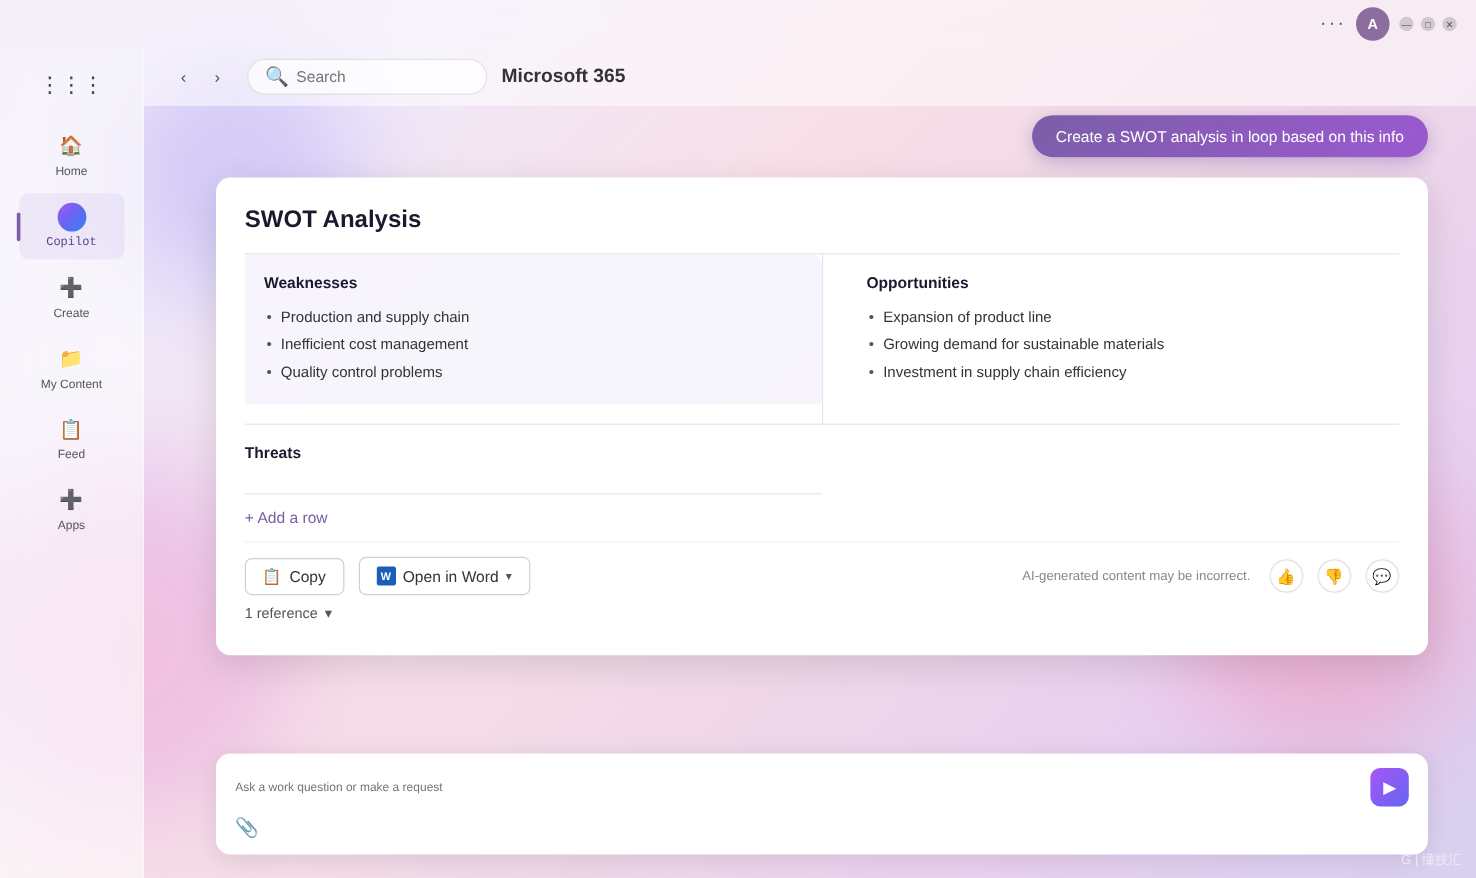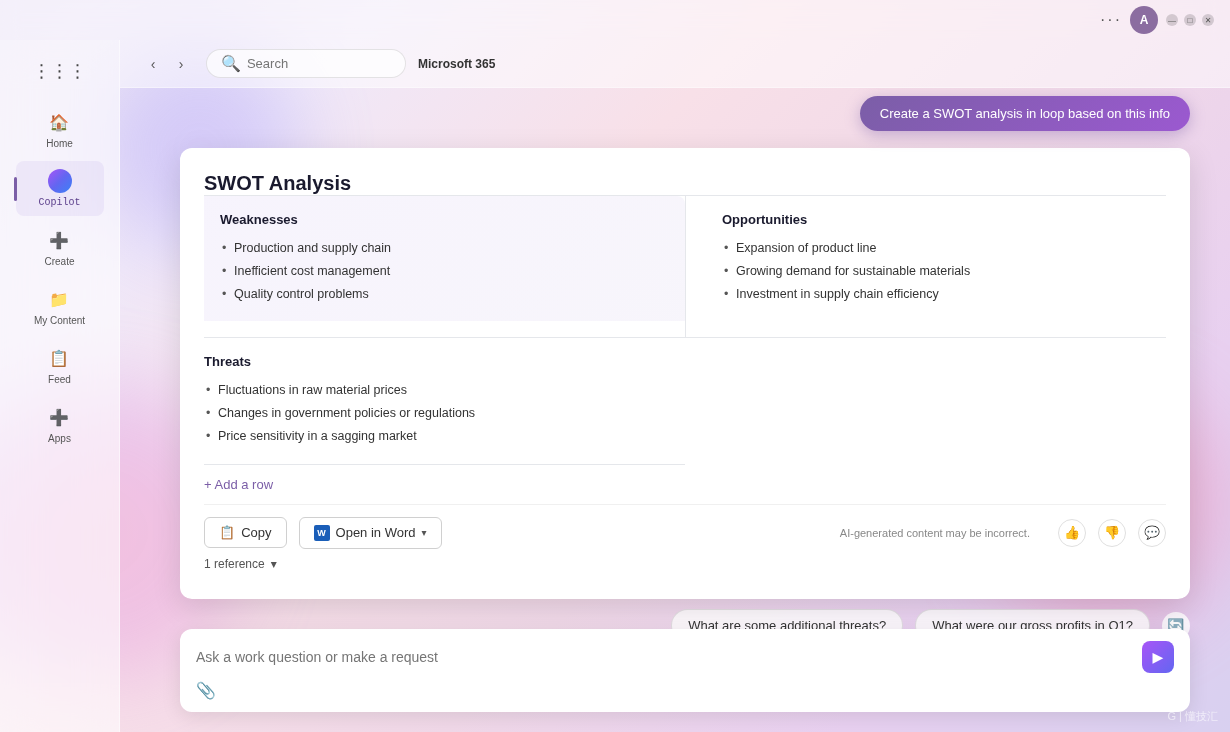--- a/index.html
+++ b/index.html
@@ -136,21 +136,21 @@
     .top-bar {
       height: 48px;
       background: rgba(255,255,255,0.5);
       display: flex;
       align-items: center;
       padding: 0 20px;
       gap: 12px;
       border-bottom: 1px solid rgba(255,255,255,0.4);
     }
     .app-title {
-      font-size: 12px;
+      font-size: 16px;
       font-weight: 600;
       color: #333;
     }
     .nav-arrows {
       display: flex; gap: 2px;
     }
     .nav-arrow {
       width: 26px; height: 26px;
       border-radius: 4px;
       display: flex; align-items: center; justify-content: center;
@@ -211,20 +211,21 @@
       background: white;
       border-radius: 12px;
       box-shadow: 0 8px 30px rgba(0,0,0,0.12);
       padding: 24px;
       z-index: 4;
     }
     .swot-title {
       font-size: 20px;
       font-weight: 600;
       color: #1a1a2e;
+      margin-bottom: 16px;
     }
     .swot-grid {
       display: grid;
       grid-template-columns: 1fr 1fr;
       gap: 0;
       border-top: 1px solid #e5e7eb;
     }
     .swot-section {
       padding: 16px 16px 16px 0;
       border-bottom: 1px solid #e5e7eb;
@@ -320,21 +321,21 @@
       font-size: 9px;
       font-weight: bold;
       display: flex; align-items: center; justify-content: center;
     }
     .chevron-icon {
       font-size: 10px; color: #555;
     }
     .footer-right {
       display: flex;
       align-items: center;
-      gap: 28px;
+      gap: 16px;
     }
     .ai-notice {
       font-size: 11px;
       color: #888;
     }
     .feedback-icons {
       display: flex; gap: 12px;
     }
     .feedback-icon {
       width: 28px; height: 28px;
@@ -403,21 +404,21 @@
     }
     .input-row {
       display: flex;
       align-items: center;
       gap: 10px;
     }
     .chat-input {
       flex: 1;
       border: none;
       outline: none;
-      font-size: 14px;
+      font-size: 10px;
       color: #1d4ed8;
       background: transparent;
     }
     .send-btn {
       width: 32px; height: 32px;
       background: linear-gradient(135deg, #a855f7, #6366f1);
       border-radius: 8px;
       display: flex; align-items: center; justify-content: center;
       cursor: pointer;
       color: white;
@@ -562,25 +563,20 @@
             <div class="swot-section-title">Opportunities</div>
             <ul class="swot-list">
               <li>Expansion of product line</li>
               <li>Growing demand for sustainable materials</li>
               <li>Investment in supply chain efficiency</li>
             </ul>
           </div>
 
           <div class="swot-section">
             <div class="swot-section-title">Threats</div>
-            <ul class="swot-list">
-              <li>Fluctuations in raw material prices</li>
-              <li>Changes in government policies or regulations</li>
-              <li>Price sensitivity in a sagging market</li>
-            </ul>
           </div>
         </div>
 
         <div class="add-row">+ Add a row</div>
 
         <div class="card-footer">
           <div class="footer-left">
             <button class="copy-btn">
               <span>📋</span>
               <span>Copy</span>
@@ -601,25 +597,20 @@
             </div>
           </div>
         </div>
 
         <div class="reference-bar">
           <span>1 reference</span>
           <span>▾</span>
         </div>
       </div>
 
-      <div class="suggestions-area">
-        <div class="suggestion-chip">What are some additional threats?</div>
-        <div class="suggestion-chip">What were our gross profits in Q1?</div>
-        <div class="refresh-icon">🔄</div>
-      </div>
 
       <div class="input-area">
         <div class="input-row">
           <input class="chat-input" type="text" placeholder="Ask a work question or make a request" style="">
           <div class="send-btn">▶</div>
         </div>
         <div class="input-toolbar">
           <span class="attach-icon">📎</span>
         </div>
       </div>

